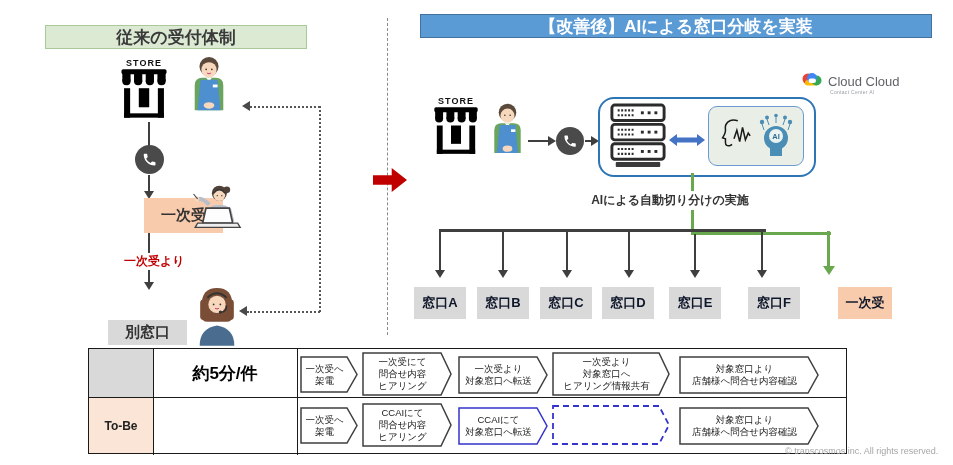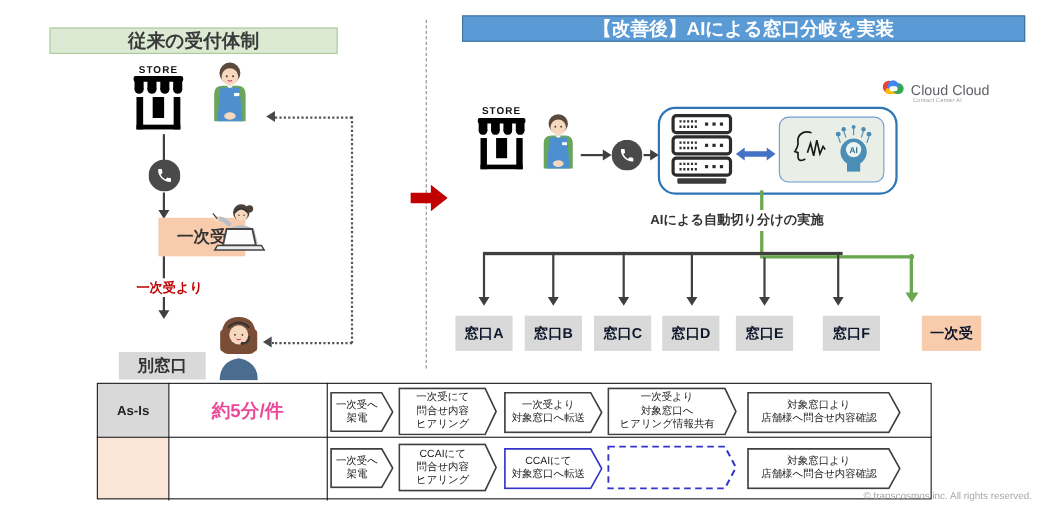--- a/index.html
+++ b/index.html
@@ -36,21 +36,21 @@
           border:7px solid transparent;border-top:13px solid #8f8f8f;transform:skewX(-28deg);}
   .bubble:after{content:"";position:absolute;left:16px;bottom:-8.5px;width:0;height:0;
           border:6px solid transparent;border-top:11px solid #fff;transform:skewX(-28deg);}
   
   .sys-container{border:2px solid #2e75b6;border-radius:16px;background:#fff;}
   .ai-box{background:#e9efe6;border:1.4px solid #6b9bd2;border-radius:9px;}
   
   .tborder{border:1.5px solid #1a1a1a;}
   .tline-v{width:0;border-left:1.5px solid #1a1a1a;}
   .tline-h{height:0;border-top:1.5px solid #1a1a1a;}
-  .metric-red{color:#ec4899;font-weight:bold;font-size:17px;}
+  .metric-red{color:#000000;font-weight:bold;font-size:17px;}
   .metric-blue{color:#33c;font-weight:bold;font-size:15px;line-height:1.25;}
   .rowlabel{font-size:12px;font-weight:bold;color:#222;}
   
   .chev{position:absolute;}
   .chev svg{position:absolute;left:0;top:0;width:100%;height:100%;}
   .chev polygon{fill:#fff;stroke:#3f3f3f;stroke-width:1.5;}
   .chev.blue polygon{stroke:#33c;}
   .chev.dashed polygon{stroke:#33c;stroke-width:1.8;stroke-dasharray:6 4;}
   .chev .lbl{position:absolute;inset:0;padding-right:9px;display:flex;align-items:center;justify-content:center;
              text-align:center;font-size:9.5px;line-height:1.25;color:#222;white-space:pre-line;}
@@ -293,22 +293,22 @@
   <div class="abs peach center winbox" style="left:802px;top:287px;width:54px;height:32px;">一次受</div>
 
   <div class="abs gray" style="left:89px;top:349px;width:64px;height:48px;"></div>
   <div class="abs" style="left:89px;top:398px;width:64px;height:56px;background:#fbe5d6;"></div>
 
   <div class="abs tborder" style="left:88px;top:348px;width:757px;height:104px;"></div>
   <div class="abs tline-v" style="left:153px;top:348px;height:107px;"></div>
   <div class="abs tline-v" style="left:297px;top:348px;height:107px;"></div>
   <div class="abs tline-h" style="left:88px;top:397px;width:759px;"></div>
 
-  <div class="abs center rowlabel" style="left:89px;top:349px;width:64px;height:48px;">As-Is</div>
   <div class="abs center metric-red" style="left:154px;top:349px;width:142px;height:48px;">約5分/件</div>
+  <div class="abs center rowlabel" style="left:89px;top:398px;width:64px;height:56px;">To-Be</div>
 
   <div class="chev" style="left:300px;top:356px;width:58px;height:37px;">
     <svg preserveAspectRatio="none" viewBox="0 0 58 37">
         <polygon points="1,1 47,1 57,18.5 47,36 1,36"></polygon>
       </svg>
       <div class="lbl">一次受へ
 架電</div>
   </div>
   <div class="chev" style="left:362px;top:352px;width:90px;height:44px;">
     <svg preserveAspectRatio="none" viewBox="0 0 90 44">

